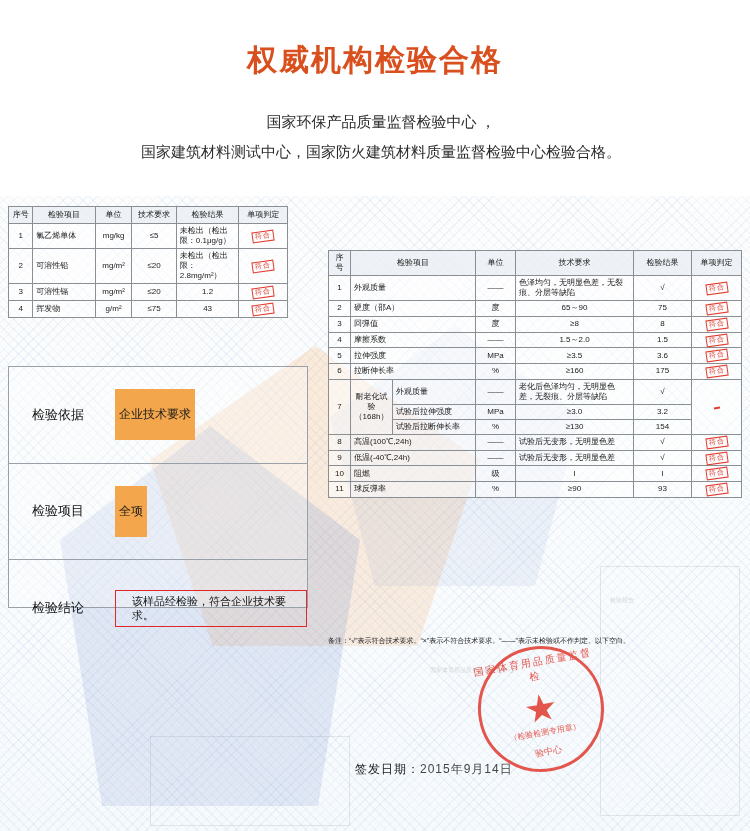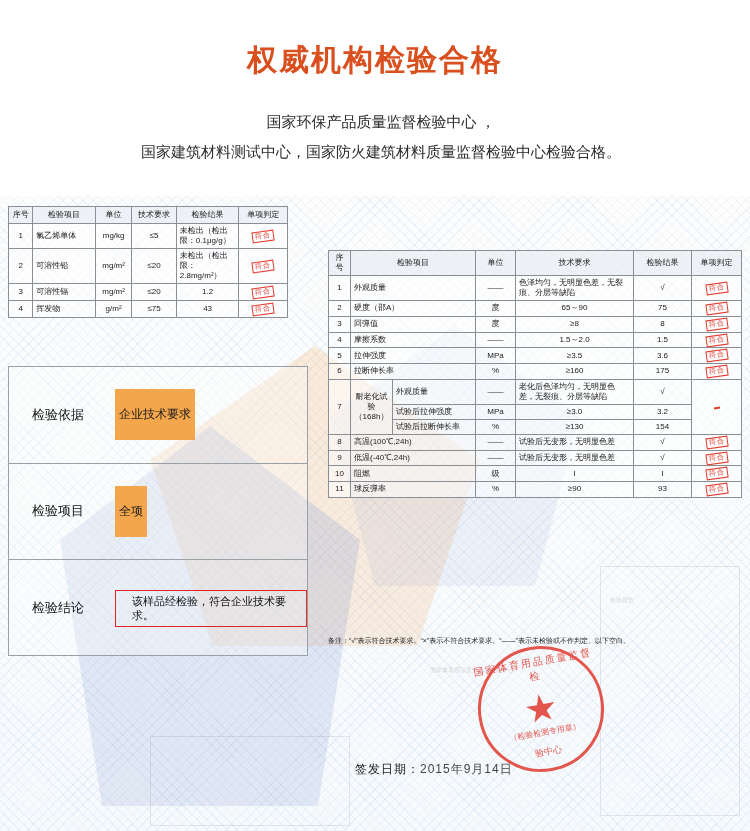--- a/index.html
+++ b/index.html
@@ -87,21 +87,21 @@
   .tbl-left th, .tbl-left td { height: 17px; }
 
   
   .tbl-right { position: absolute; left: 328px; top: 54px; width: 414px; font-size: 7.5px; }
   .tbl-right th, .tbl-right td { padding: 2px 2px; }
 
   
   .panel-left {
     position: absolute;
     left: 8px; top: 170px;
-    width: 300px; height: 290px;
+    width: 300px; height: 242px;
     border: 1px solid #9aa0a8;
     background: rgba(255,255,255,0.30);
   }
   .panel-row {
     display: flex;
     border-bottom: 1px solid #9aa0a8;
     height: 96.5px;
     align-items: center;
   }
   .panel-row:last-child { border-bottom: none; }

